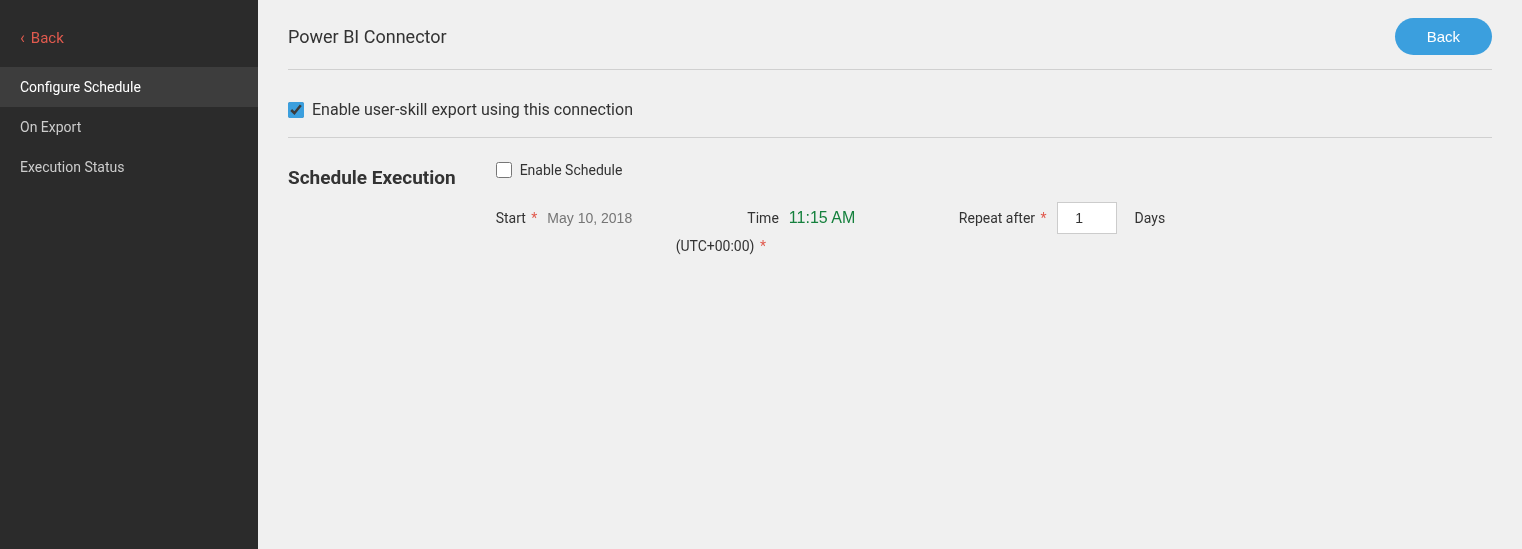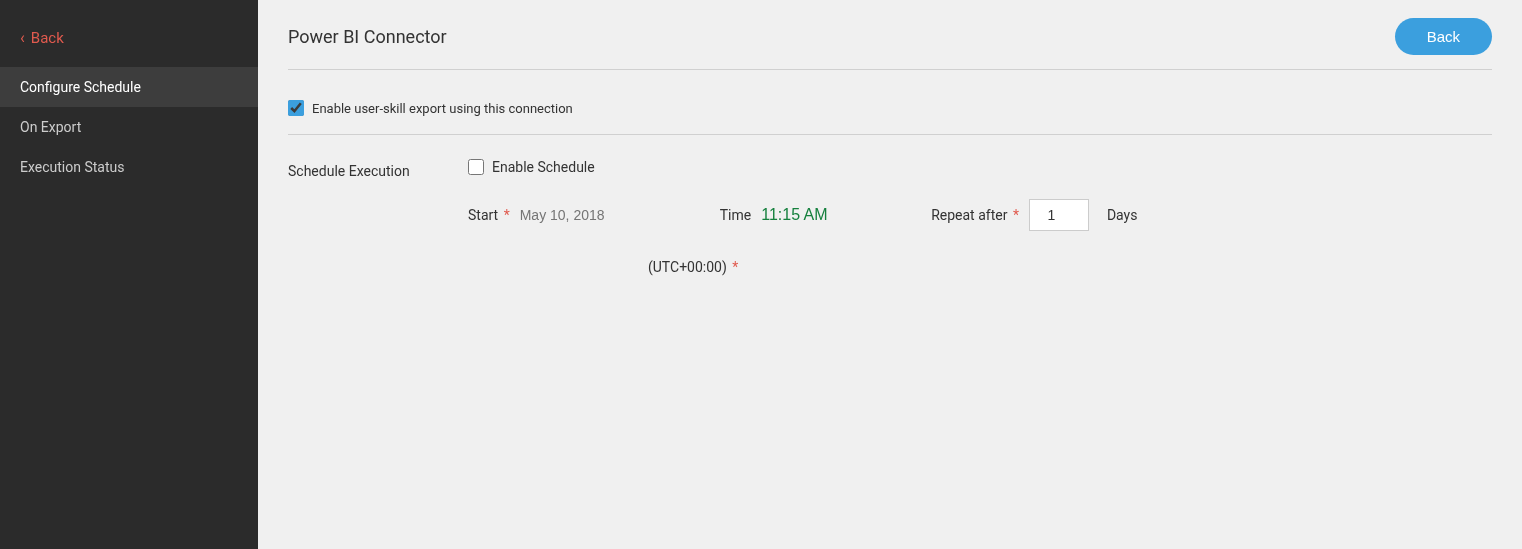--- a/index.html
+++ b/index.html
@@ -123,42 +123,43 @@
     }
 
     .checkbox-row input[type="checkbox"] {
       width: 16px;
       height: 16px;
       accent-color: #3b9fde;
       cursor: pointer;
     }
 
     .checkbox-label {
-      font-size: 13px;
+      font-size: 16px;
       color: #333;
     }
 
     .section-divider {
       border: none;
       border-top: 1px solid #d0d0d0;
       margin: 18px 0 24px 0;
     }
 
     
     .schedule-section {
       display: flex;
       align-items: flex-start;
       gap: 40px;
     }
 
     .schedule-label {
-      font-size: 14px;
+      font-size: 19px;
       color: #333;
       min-width: 140px;
       padding-top: 4px;
+      font-weight: bold;
     }
 
     .schedule-enable-row {
       display: flex;
       align-items: flex-start;
       gap: 8px;
     }
 
     .schedule-enable-row input[type="checkbox"] {
       width: 16px;
@@ -236,21 +237,21 @@
     }
 
     .field-spacer {
       width: 80px;
     }
 
     
     .utc-row {
       display: flex;
       align-items: center;
-      margin-top: 28px;
+      margin-top: 4px;
       padding-left: 180px;
     }
 
     .utc-label {
       font-size: 14px;
       color: #333;
     }
 
     .utc-star {
       color: #e05a4e;

